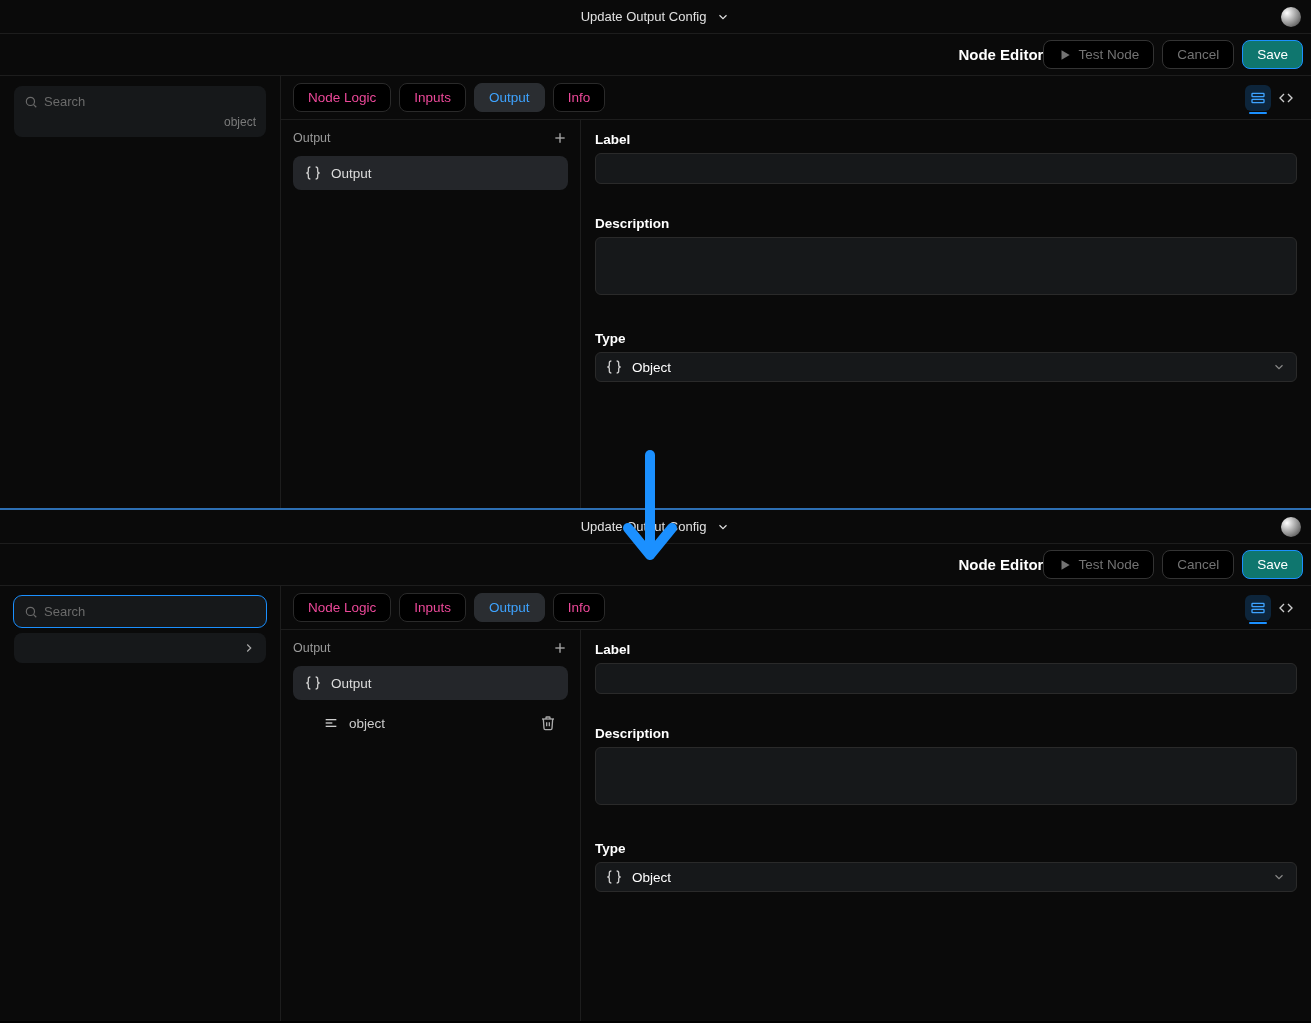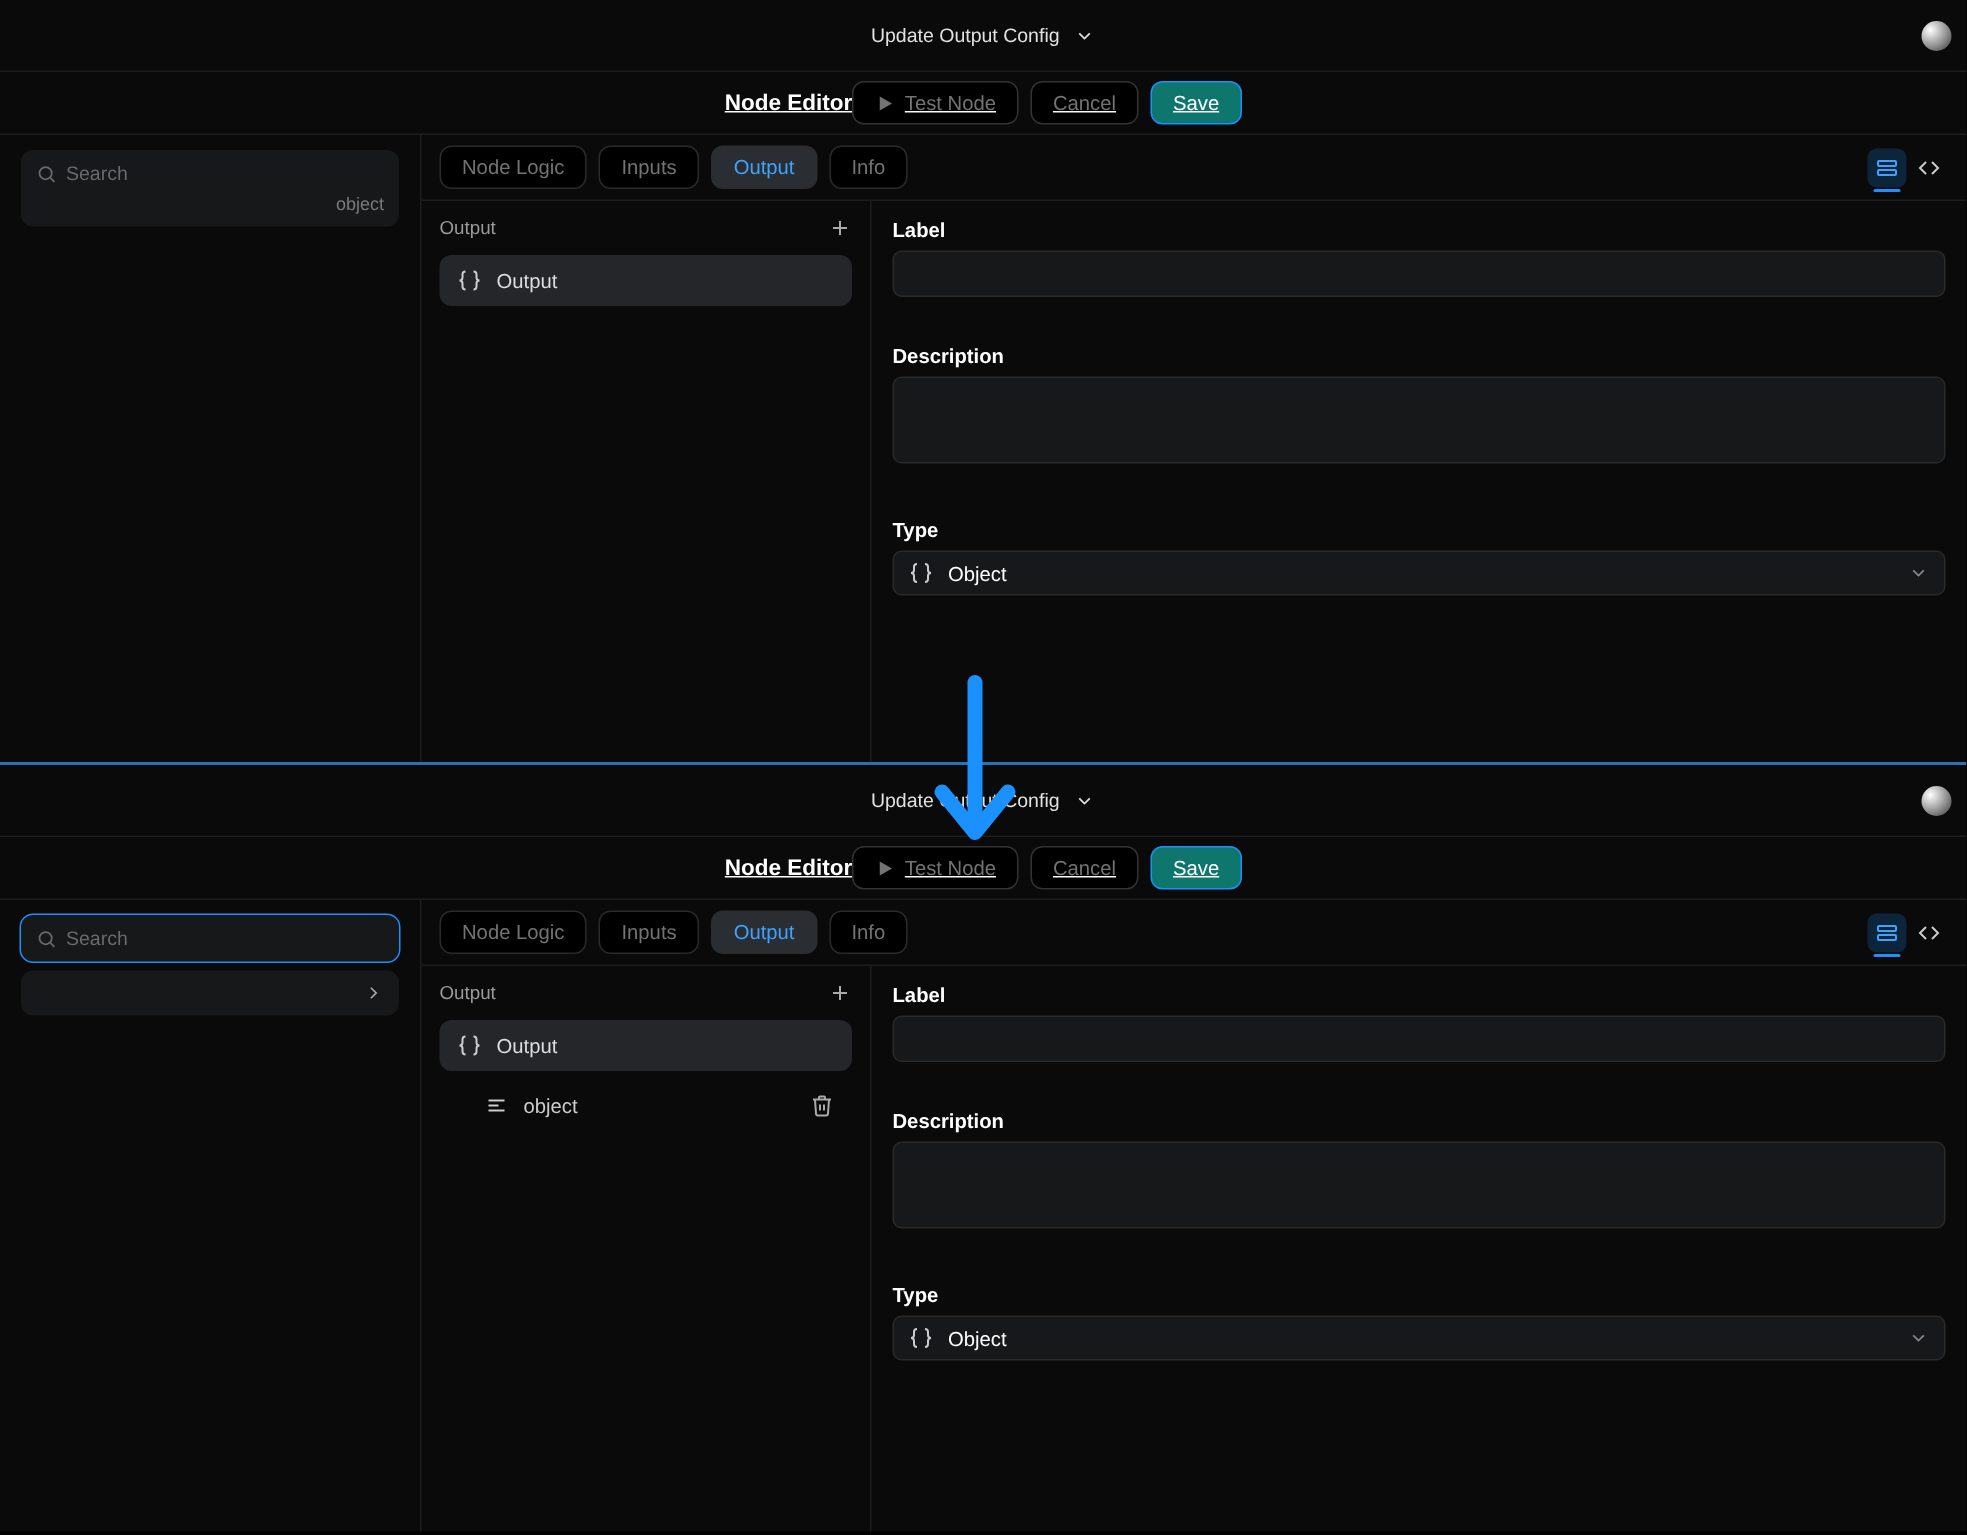--- a/index.html
+++ b/index.html
@@ -1,39 +1,39 @@
 <!DOCTYPE html>
 <html><head>
 <meta charset="utf-8">
 <style>
   * { box-sizing: border-box; margin: 0; padding: 0; }
   html, body { width: 1311px; height: 1023px; background: #000; font-family: -apple-system, BlinkMacSystemFont, "Segoe UI", sans-serif; color: #fff; overflow: hidden; }
   .pane { width: 100%; background: #0a0a0a; display: flex; flex-direction: column; }
   .pane-top { height: 510px; border-bottom: 2px solid #2d6fb3; }
   .pane-bottom { height: 511px; }
-  .titlebar { height: 48px; display: flex; align-items: center; justify-content: center; border-bottom: 1px solid #1d1d1d; position: relative; }
+  .titlebar { height: 34px; display: flex; align-items: center; justify-content: center; border-bottom: 1px solid #1d1d1d; position: relative; }
   .title-drop { display: flex; align-items: center; gap: 10px; font-size: 13px; color: #e0e0e0; cursor: pointer; }
   .avatar { position: absolute; right: 10px; width: 20px; height: 20px; border-radius: 50%; background: radial-gradient(circle at 30% 30%, #fff, #888 60%, #333); }
-  .header2 { height: 42px; display: flex; align-items: center; justify-content: center; padding: 0 8px; border-bottom: 1px solid #1d1d1d; text-decoration: underline; }
+  .header2 { height: 42px; display: flex; align-items: center; justify-content: flex-end; padding: 0 8px; border-bottom: 1px solid #1d1d1d; }
   .header2-title { font-size: 15px; font-weight: 600; }
   .header2-actions { display: flex; gap: 8px; }
   .btn { display: flex; align-items: center; gap: 6px; padding: 6px 14px; border-radius: 8px; font-size: 13.5px; background: #000; border: 1px solid #333; color: #737373; cursor: pointer; }
   .btn-primary { background: #0f766e; border-color: #1b90ff; color: #fff; font-weight: 500; }
   .body { display: flex; flex: 1; min-height: 0; }
   .sidebar { width: 281px; border-right: 1px solid #1d1d1d; padding: 10px 14px; }
   .searchbox { background: #16181a; border-radius: 8px; padding: 8px 10px; display: flex; flex-direction: column; gap: 6px; }
   .searchbox.focused { outline: 1.5px solid #1b90ff; }
   .search-row { display: flex; align-items: center; gap: 6px; }
   .search-input { flex: 1; background: transparent; border: none; color: #fff; font-size: 13px; outline: none; }
   .search-input::placeholder { color: #6a6a6a; }
   .search-tag { font-size: 12px; color: #7a7a7a; text-align: right; }
   .searchbox-extra { background: #16181a; border-radius: 8px; padding: 8px 10px; margin-top: 6px; display: flex; justify-content: flex-end; align-items: center; }
   .main { flex: 1; display: flex; flex-direction: column; min-width: 0; }
   .tabrow { height: 44px; display: flex; align-items: center; padding: 0 12px; gap: 8px; border-bottom: 1px solid #1d1d1d; }
-  .tab { padding: 6px 14px; border-radius: 8px; font-size: 13.5px; background: #000; border: 1px solid #2a2a2a; color: #737373; cursor: pointer; }
+  .tab { padding: 6px 14px; border-radius: 8px; font-size: 13.5px; background: #000; border: 1px solid #2a2a2a; color: #ec4899; cursor: pointer; }
   .tab.active { background: #2a2d31; color: #3ea3ff; border-color: #2a2d31; }
   .tabrow-spacer { flex: 1; }
   .viewtoggle { display: flex; gap: 2px; }
   .view-btn { width: 26px; height: 26px; display: flex; align-items: center; justify-content: center; border-radius: 6px; cursor: pointer; }
   .view-btn.active { background: #1b90ff33; color: #3ea3ff; position: relative; }
   .view-btn.active::after { content:""; position:absolute; bottom:-3px; left:4px; right:4px; height:2px; background:#1b90ff; border-radius:1px;}
   .content { flex: 1; display: flex; min-height: 0; }
   .outcol { width: 300px; border-right: 1px solid #1d1d1d; padding: 10px 12px; }
   .outcol-head { display: flex; align-items: center; justify-content: space-between; font-size: 12.5px; color: #9a9a9a; margin-bottom: 10px; }
   .out-item { background: #24262a; border-radius: 8px; padding: 9px 12px; display: flex; align-items: center; gap: 10px; font-size: 13.5px; color: #ddd; cursor: pointer; }

